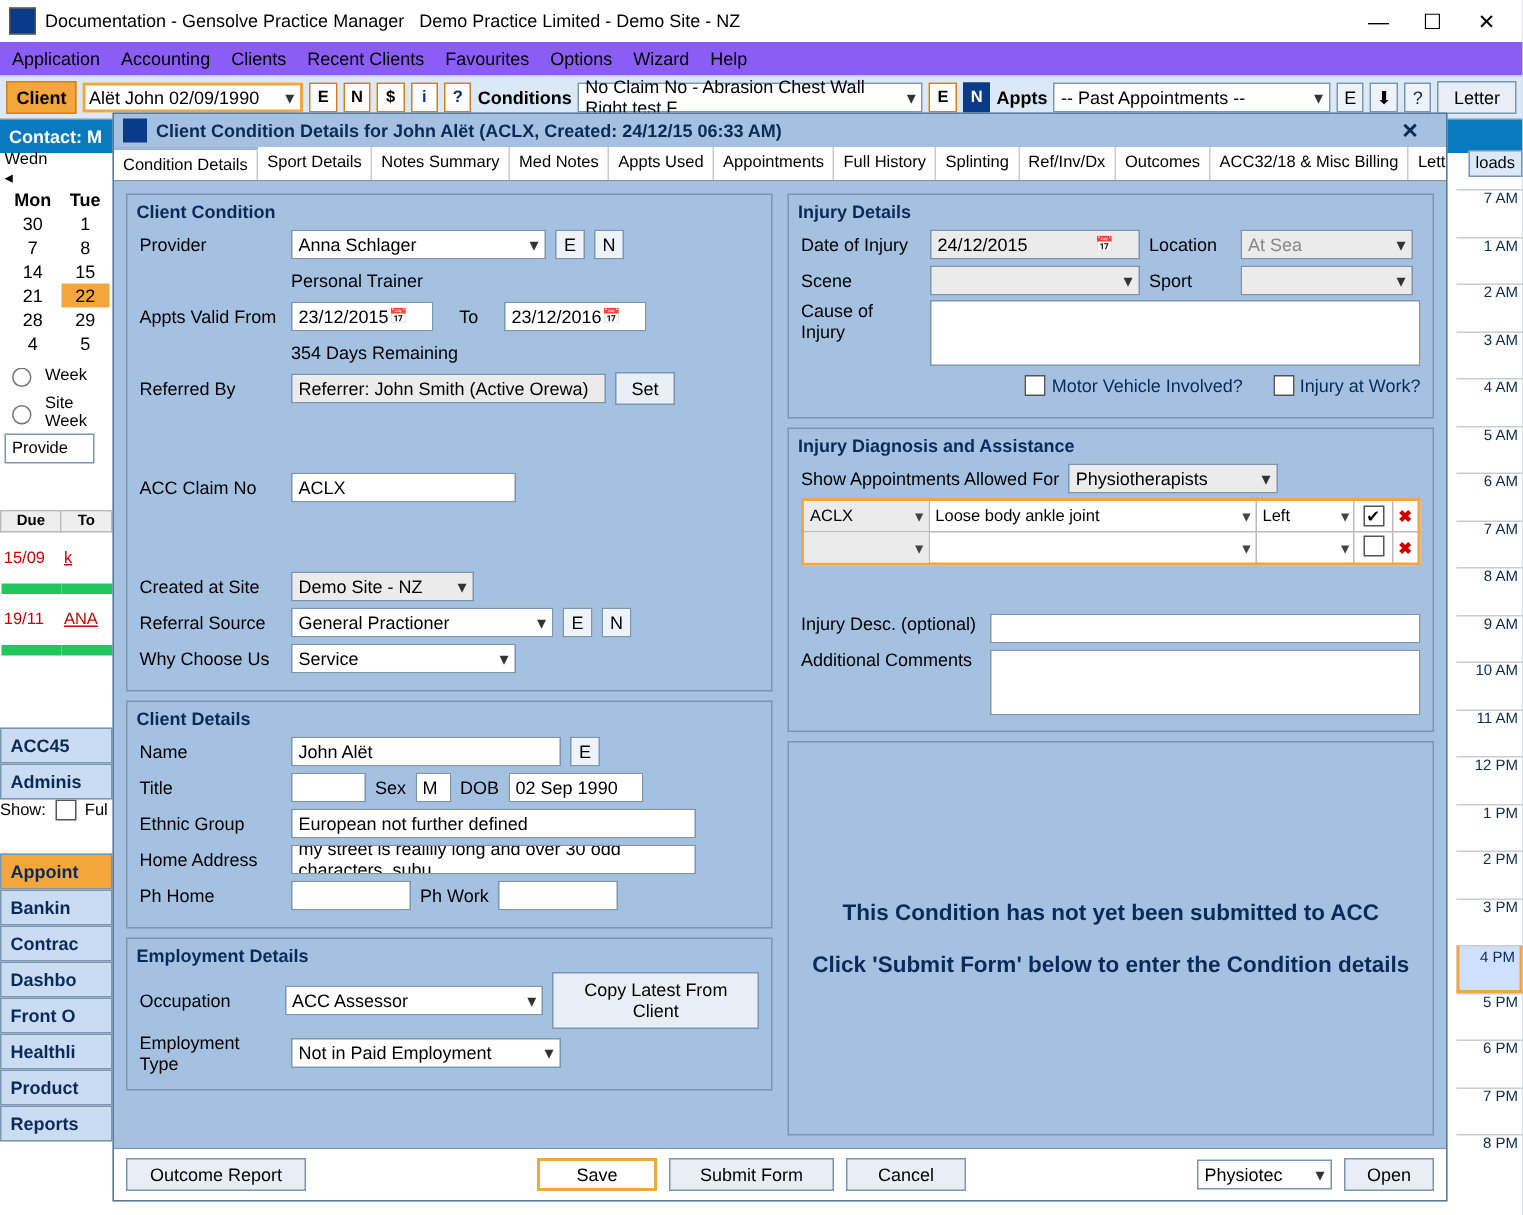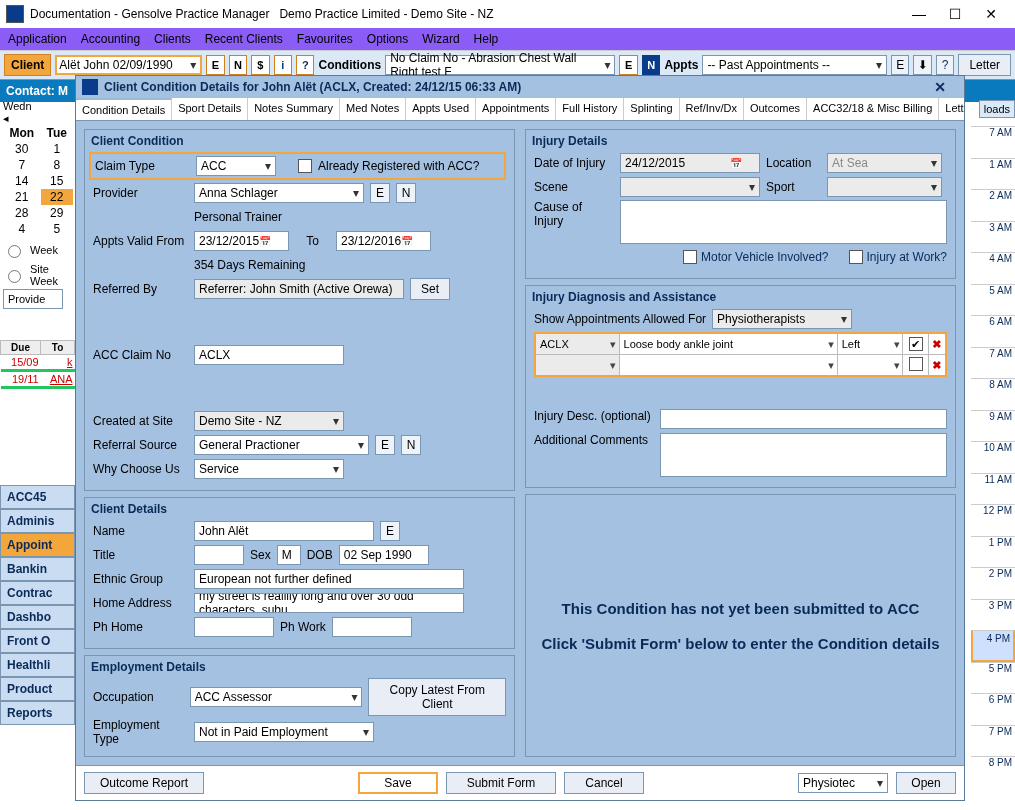--- a/index.html
+++ b/index.html
@@ -51,29 +51,29 @@
   .grid td .cell{display:flex;align-items:center;height:20px;position:relative;padding:0 16px 0 4px;}
   .grid td .cell::after{content:"▾";position:absolute;right:3px;color:#444;}
   .delbtn{color:#c00;font-weight:bold;text-align:center;}
   .footer{display:flex;align-items:center;gap:8px;padding:6px 8px;background:#fff;border-top:1px solid #7a96b0;}
   .footer .spacer{flex:1;}
   .sidebar-right{position:absolute;right:0;top:100px;width:44px;display:flex;flex-direction:column;}
   .sidebar-right .slot{height:31.5px;border-top:1px solid #ccc;font-size:10px;color:#0a2a58;text-align:right;padding-right:3px;}
   .sidebar-right .slot.hl{background:#cfe0ff;}
   .sidebuttons{position:absolute;left:0;top:485px;width:75px;display:flex;flex-direction:column;}
   .sidebuttons .sbtn{height:24px;background:#c9dcf2;border:1px solid #7a96b0;padding-left:6px;display:flex;align-items:center;font-weight:bold;color:#0a2a58;overflow:hidden;}
-  .sidebuttons .sbtn.active{background:#f3a63c;}
+  .sidebuttons .sbtn.active{background:#f3a63c;margin-top:36px;}
   .behind-cal{position:absolute;left:3px;top:100px;font-size:11px;width:70px;}
   .behind-cal table{border-collapse:collapse;width:100%;}
   .behind-cal td,.behind-cal th{padding:1px 3px;text-align:center;font-size:12px;}
   .behind-cal .sel{background:#f3a63c;text-align:center;}
   .duecol{position:absolute;left:0;top:340px;width:75px;font-size:11px;}
   .duecol table{width:100%;border-collapse:collapse;}
   .duecol th{background:#eee;border:1px solid #bbb;padding:1px 2px;font-size:10px;}
-  .duecol td{padding:1px 2px;border-bottom:3px solid #22c55e;text-align:right;}
+  .duecol td{padding:11px 2px;border-bottom:7px solid #22c55e;}
   .link{color:#c00;text-decoration:underline;}
   .loads{position:absolute;right:0;top:100px;background:#dbe8f6;border:1px solid #7a96b0;padding:2px 4px;font-size:11px;}
   .help{color:#0a2a58;}
 </style>
 </head>
 <body>
 
 <div class="titlebar">
   <div class="logo"></div>
   <div class="title">Documentation - Gensolve Practice Manager</div>
@@ -260,29 +260,20 @@
     <div class="tab">ACC32/18 &amp; Misc Billing</div>
     <div class="tab">Letters</div>
 
   </div>
 
   <div class="body">
 
     <div class="col">
       <div class="group">
         <div class="gtitle">Client Condition</div>
-        <div class="row hl" style="border:2px solid #f3a63c;margin-left:-4px;padding-left:4px;">
-          <div class="flab">Claim Type</div>
-          <div class="combo" style="width:80px">
-              <span>ACC</span>
-            </div>
-          <div style="width:10px"></div>
-          <span class="chk"></span>
-          <span>Already Registered with ACC?</span>
-        </div>
         <div class="row">
           <div class="flab">Provider</div>
           <div class="combo" style="width:170px">
               <span>Anna Schlager</span>
             </div>
           <div class="ebtn">E</div>
           <div class="ebtn">N</div>
         </div>
         <div class="row">
             <div class="flab"></div>
@@ -312,21 +303,21 @@
         <div style="height:40px"></div>
         <div class="row">
           <div class="flab">ACC Claim No</div>
           <div class="inp" style="width:150px">
               <span>ACLX</span>
             </div>
         </div>
         <div style="height:40px"></div>
         <div class="row">
           <div class="flab">Created at Site</div>
-          <div class="combo ro" style="width:150px;background:#ebebeb">
+          <div class="combo ro" style="width:122px;background:#ebebeb">
               <span>Demo Site - NZ</span>
             </div>
         </div>
         <div class="row">
           <div class="flab">Referral Source</div>
           <div class="combo" style="width:175px">
               <span>General Practioner</span>
             </div>
           <div class="ebtn">E</div>
           <div class="ebtn">N</div>

